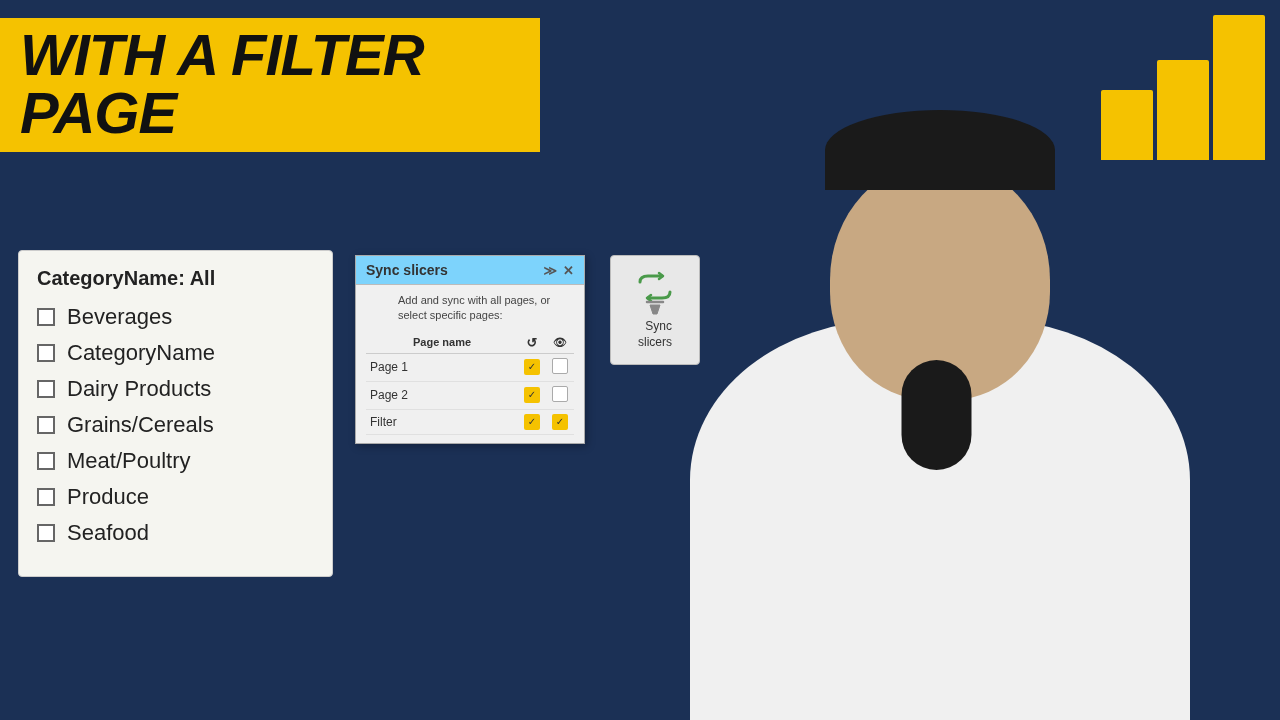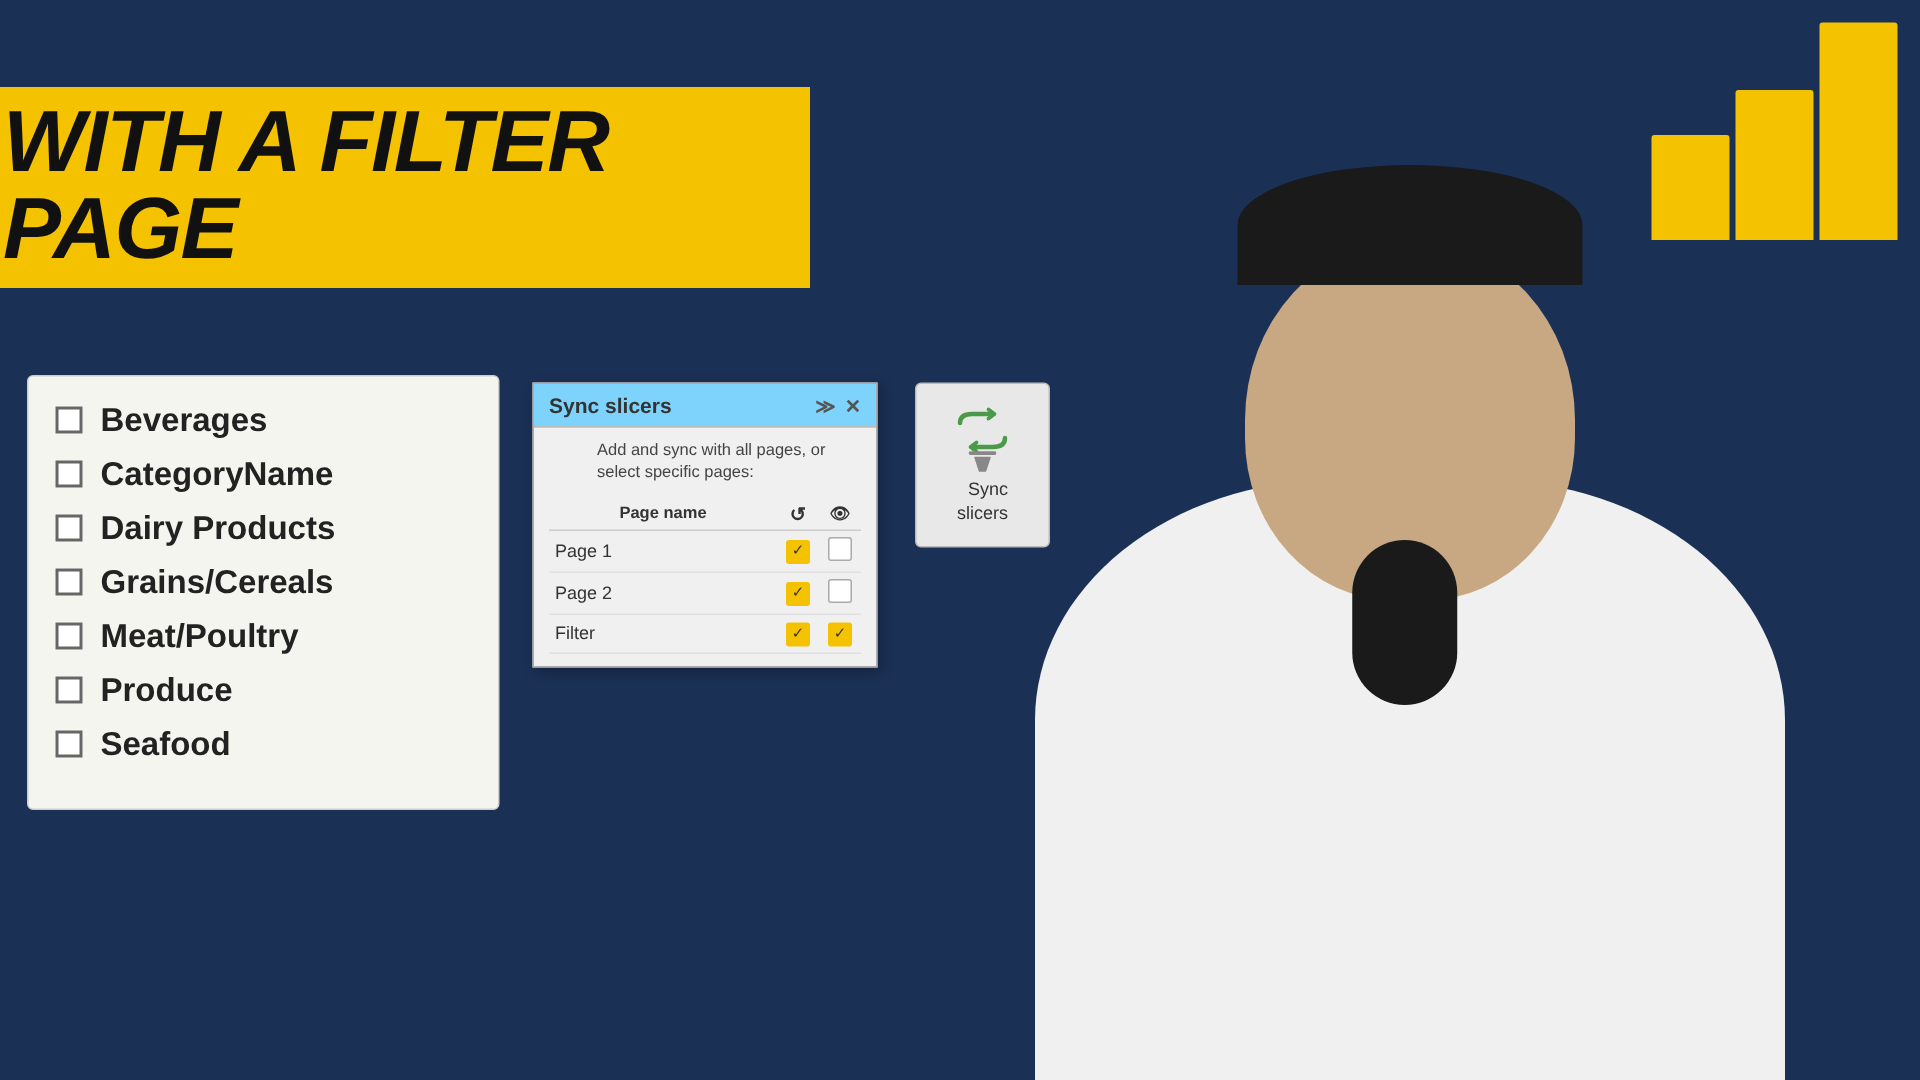--- a/index.html
+++ b/index.html
@@ -40,24 +40,23 @@
       font-weight: 900;
       color: #fff;
       text-transform: uppercase;
       font-style: italic;
       letter-spacing: -1px;
       line-height: 1.0;
     }
 
     .title-line2 {
       background: #f5c200;
-      padding: 8px 20px 10px 2px;
+      padding: 8px 20px 10px 20px;
       display: inline-block;
       width: 540px;
-      margin-top: 40px;
     }
 
     .title-line2 span {
       font-size: 58px;
       font-weight: 900;
       color: #111;
       text-transform: uppercase;
       font-style: italic;
       letter-spacing: -1px;
       line-height: 1.0;
@@ -113,21 +112,21 @@
       width: 18px;
       height: 18px;
       border: 2px solid #666;
       background: #fff;
       flex-shrink: 0;
     }
 
     .slicer-label {
       font-size: 22px;
       color: #222;
-      font-weight: 700;
+      font-weight: 400;
       text-align: right;
     }
 
     
     .sync-popup {
       position: absolute;
       left: 355px;
       top: 255px;
       width: 230px;
       background: #f0f0f0;
@@ -357,20 +356,21 @@
   <div class="head"></div>
 
   <div class="hair"></div>
 
   <div class="mic-stand"></div>
 
   <div class="mic-body"></div>
 </div>
 
 <div class="slicer-panel">
+  <div class="slicer-title">CategoryName: All</div>
 
   <div class="slicer-item">
     <div class="slicer-checkbox"></div>
     <span class="slicer-label">Beverages</span>
   </div>
   <div class="slicer-item">
     <div class="slicer-checkbox"></div>
     <span class="slicer-label">CategoryName</span>
   </div>
   <div class="slicer-item">

